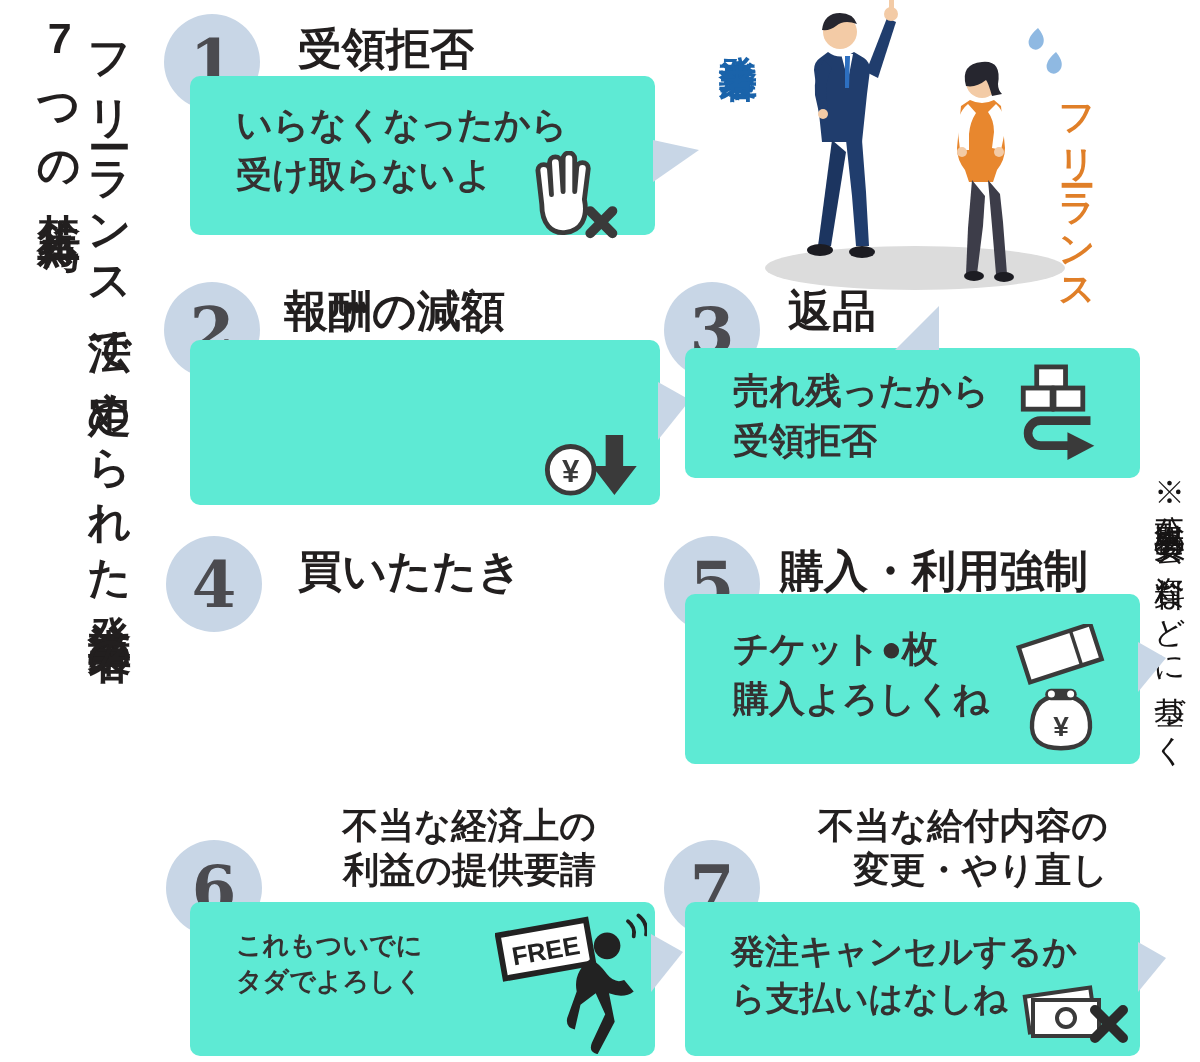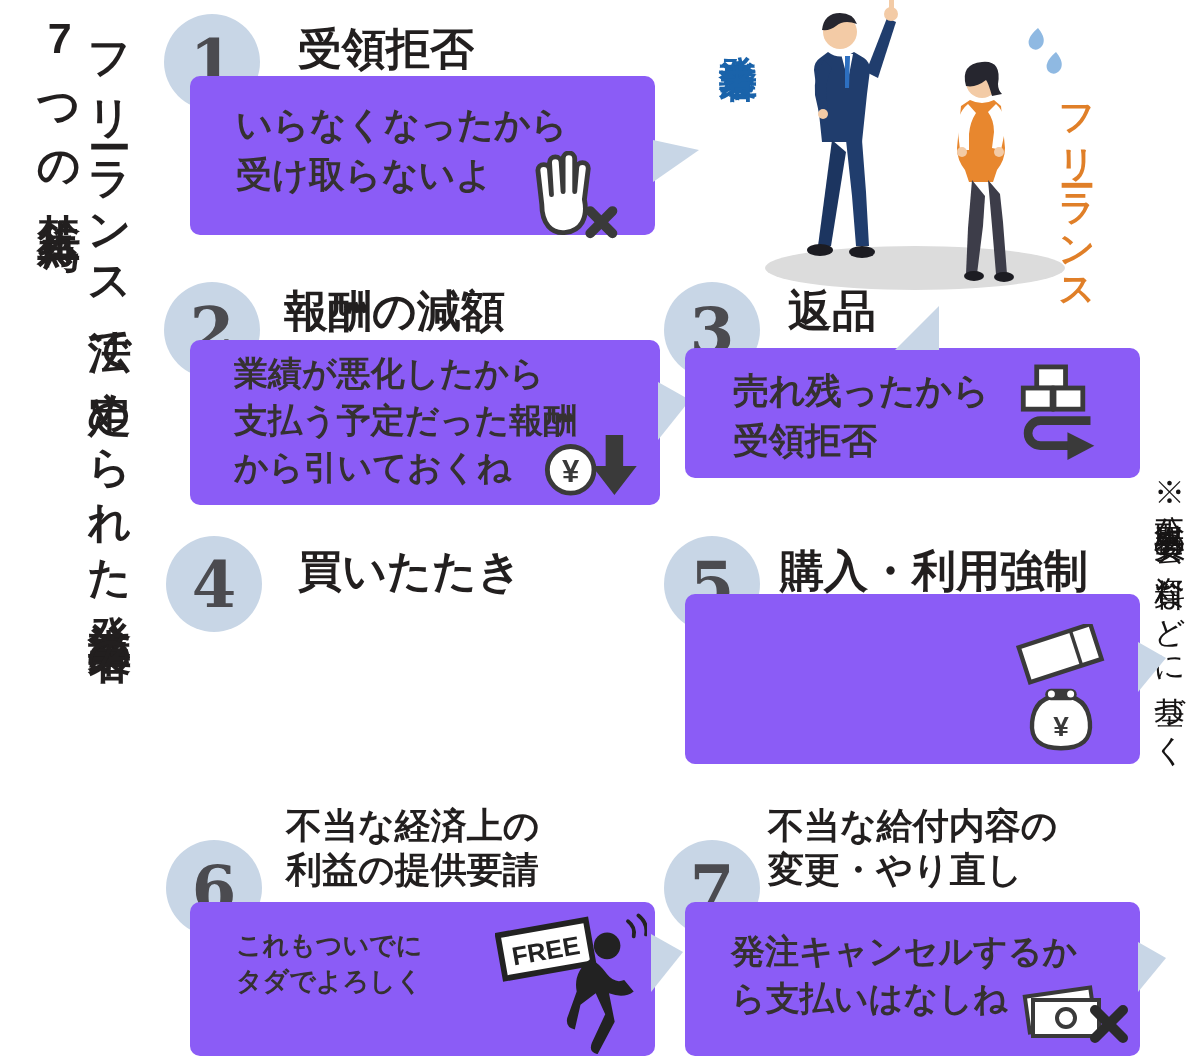--- a/index.html
+++ b/index.html
@@ -38,23 +38,23 @@
     background:#c8d6e6; display:flex; align-items:center; justify-content:center;
   }
   .num-circle span {
     font-family:"DejaVu Serif","Liberation Serif",serif;
     font-size:64px; font-weight:bold; color:#4b4b50;
   }
   .item-title {
     position:absolute; font-size:44px; font-weight:bold; color:#221f1f;
     white-space:pre-line; line-height:1.22;
   }
-  .item-title.small { font-size:36px; text-align:left; }
-
-  .bubble { position:absolute; background:#8b5cf6; border-radius:10px; }
+  .item-title.small { font-size:36px; text-align:right; }
+
+  .bubble { position:absolute; background:#5eead4; border-radius:10px; }
   .bubble-text {
     position:absolute; font-weight:bold; color:#353131;
     white-space:pre-line; line-height:1.38; font-size:36px;
   }
   .tail { position:absolute; }
   .icon { position:absolute; }
 
   
   .c1 { left:164px; top:14px; }
   .t1 { left:298px; top:22px; }
@@ -186,23 +186,20 @@
   </div>
 
   <div class="num-circle c2">
     <span>2</span>
   </div>
   <div class="item-title t2">報酬の減額</div>
   <div class="bubble b2">
     <svg class="tail" width="32" height="58" viewBox="0 0 32 58">
         <polygon points="0,0 32,18 0,58" fill="#c8d6e6"></polygon>
       </svg>
-    <div class="bubble-text">業績が悪化したから
-支払う予定だった報酬
-から引いておくね</div>
     <svg class="icon" viewBox="0 0 100 70">
       <circle cx="26" cy="40" r="24" fill="#fff" stroke="#3a3a3a" stroke-width="5"></circle>
       <text x="26" y="52" font-size="32" font-weight="bold" text-anchor="middle" fill="#3a3a3a">¥</text>
       <path d="M62 4 h18 v32 h14 l-23 30 -23 -30 h14 Z" fill="#3a3a3a"></path>
     </svg>
   </div>
 
   <div class="num-circle c3">
     <span>3</span>
   </div>
@@ -230,20 +227,22 @@
   <div class="item-title t4">買いたたき</div>
 
   <div class="num-circle c5">
     <span>5</span>
   </div>
   <div class="item-title t5">購入・利用強制</div>
   <div class="bubble b5">
     <svg class="tail" width="28" height="50" viewBox="0 0 28 50">
         <polygon points="0,0 28,16 0,50" fill="#c8d6e6"></polygon>
       </svg>
+    <div class="bubble-text">チケット●枚
+購入よろしくね</div>
     <svg class="icon" viewBox="0 0 120 160">
       <g transform="rotate(-18 60 33)">
         <rect x="16" y="12" width="86" height="42" fill="#fff" stroke="#3a3a3a" stroke-width="5"></rect>
         <line x1="78" y1="12" x2="78" y2="54" stroke="#3a3a3a" stroke-width="4"></line>
       </g>
       <path d="M60 82 q-30 0 -33 30 q-3 30 33 30 q36 0 33 -30 q-3 -30 -33 -30 Z" fill="#fff" stroke="#3a3a3a" stroke-width="5"></path>
       <rect x="42" y="74" width="36" height="13" rx="6.5" fill="#3a3a3a"></rect>
       <circle cx="49" cy="80" r="4" fill="#fff"></circle>
       <circle cx="71" cy="80" r="4" fill="#fff"></circle>
       <text x="60" y="128" font-size="32" font-weight="bold" text-anchor="middle" fill="#3a3a3a">¥</text>

